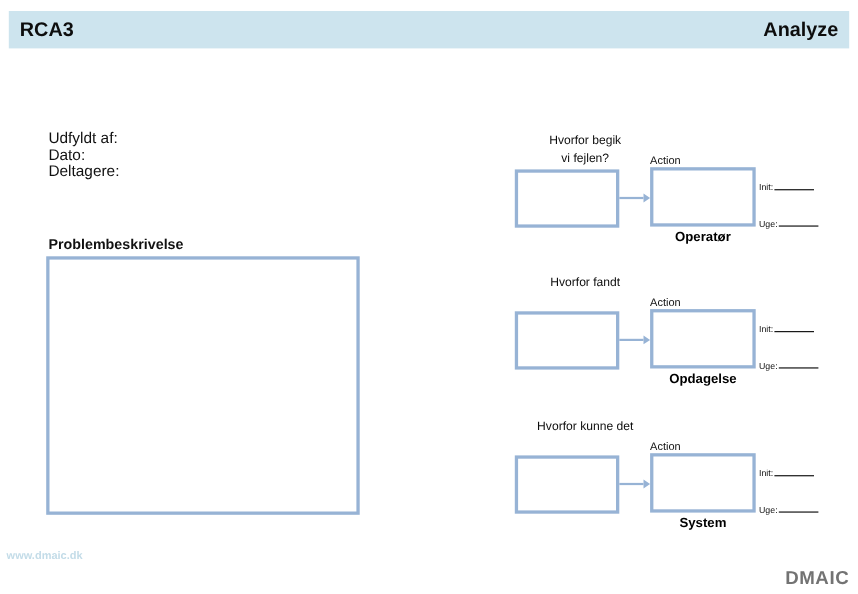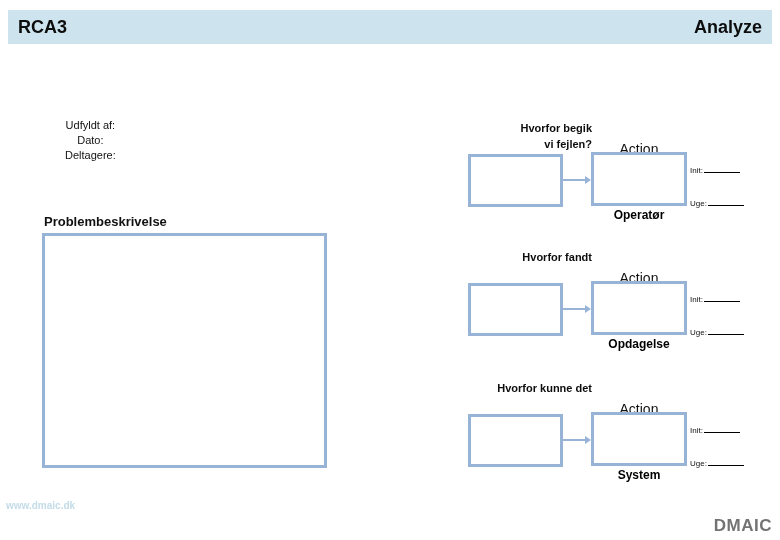--- a/index.html
+++ b/index.html
@@ -9,47 +9,47 @@
   }
   
   .header {
     position:absolute; left:8px; top:10px; width:764px; height:34px;
     background:#cde4ee; display:flex; align-items:center;
     justify-content:space-between; padding:0 10px; box-sizing:border-box;
   }
   .header-title, .header-phase { font-weight:bold; font-size:18px; color:#0d0d0d; }
 
   
-  .meta { position:absolute; left:65px; top:118px; font-size:11px; line-height:15px; color:#111;text-align:center; }
+  .meta { position:absolute; left:44px; top:118px; font-size:14px; line-height:15px; color:#111; }
 
   
   .problem-label { position:absolute; left:44px; top:214px; font-size:13px; font-weight:bold; }
   .problem-box {
     position:absolute; left:42px; top:233px; width:279px; height:229px;
     border:3px solid #97b3d5; background:#fff;
   }
 
   
   .section { position:absolute; left:440px; width:310px; height:114px; }
   .s1 { top:118px; } .s2 { top:247px; } .s3 { top:378px; }
 
   .q-title {
-    position:absolute; left:0; top:2px; width:152px; text-align:right;
-    font-weight:bold; font-size:11px; line-height:16px; color:#0d0d0d;
+    position:absolute; left:16px; top:2px; width:152px; text-align:center;
+    font-weight:normal; font-size:11px; line-height:16px; color:#0d0d0d;
   }
   .why-box {
     position:absolute; left:28px; top:36px; width:89px; height:47px;
     border:3px solid #97b3d5; background:#fff;
   }
   .connector { position:absolute; left:123px; top:61px; width:22px; height:2px; background:#97b3d5; }
   .arrowhead {
     position:absolute; left:145px; top:58px; width:0; height:0;
     border-left:6px solid #97b3d5; border-top:4px solid transparent; border-bottom:4px solid transparent;
   }
-  .action-label { position:absolute; left:151px; top:23px; width:96px; text-align:center; font-size:14px; color:#111; }
+  .action-label { position:absolute; left:151px; top:23px; width:96px; text-align:left; font-size:10px; color:#111; }
   .action-box {
     position:absolute; left:151px; top:34px; width:90px; height:48px;
     border:3px solid #97b3d5; background:#fff;
   }
   .init-row { position:absolute; left:250px; top:45px; font-size:8px; white-space:nowrap; }
   .uge-row  { position:absolute; left:250px; top:78px; font-size:8px; white-space:nowrap; }
   .blank { display:inline-block; width:36px; height:9px; border-bottom:1px solid #000; margin-left:1px; }
   .category { position:absolute; left:151px; top:90px; width:96px; text-align:center; font-weight:bold; font-size:12px; color:#000000; }
 
   

